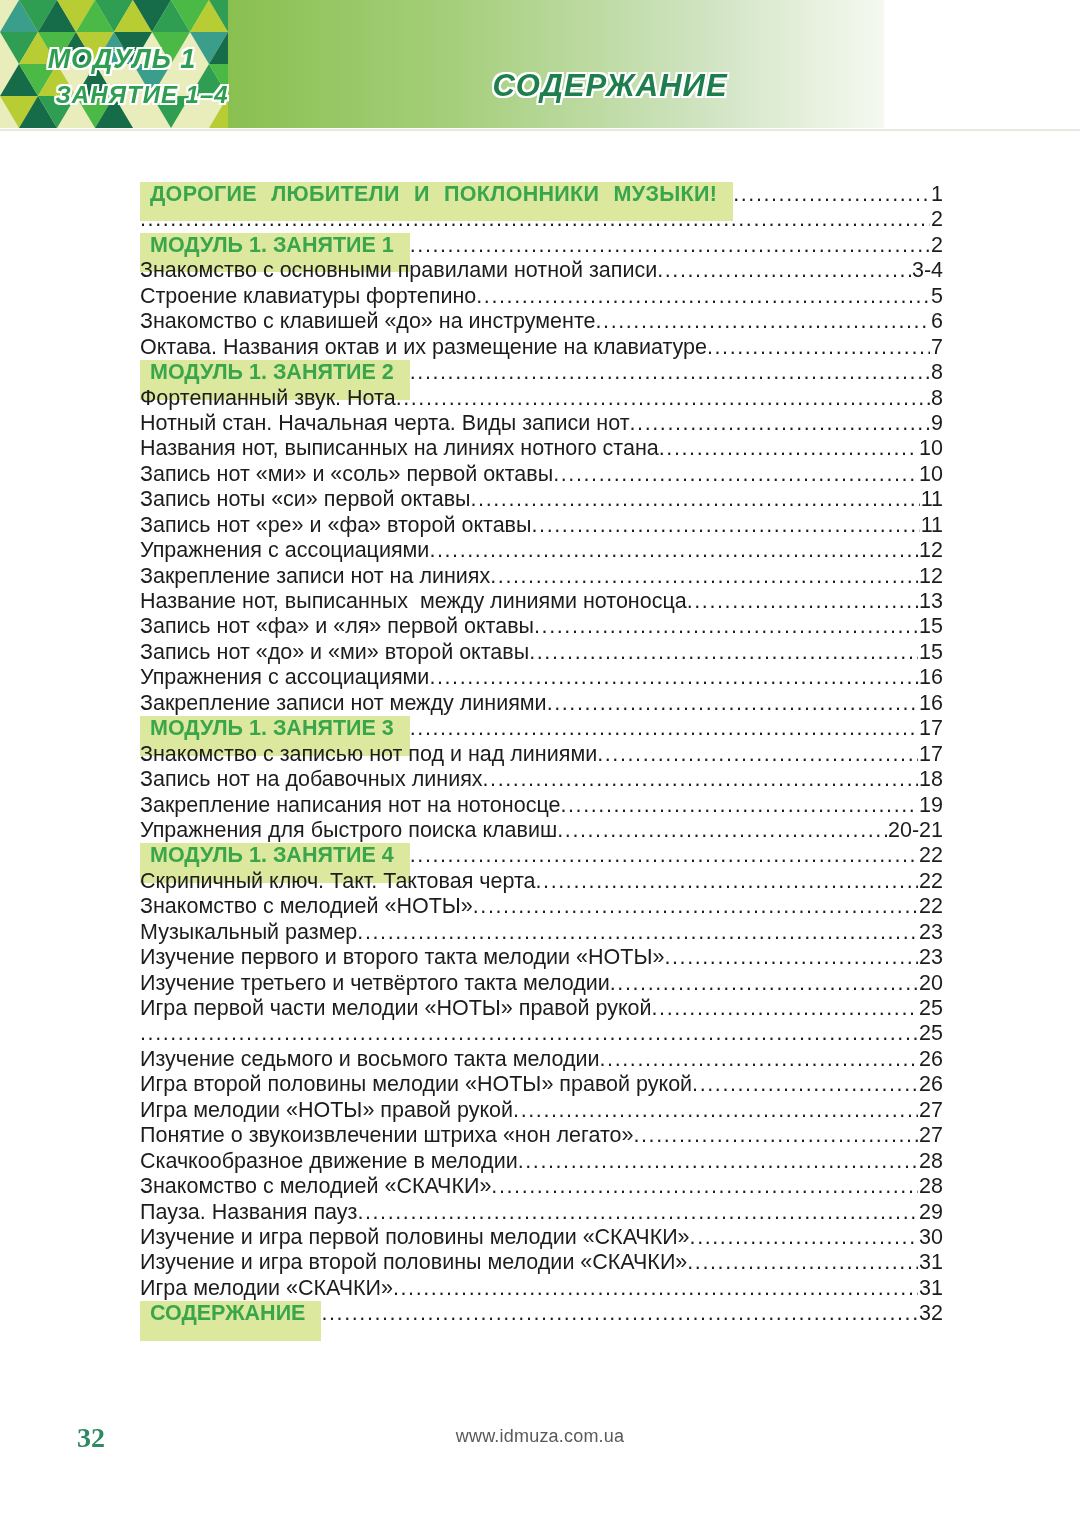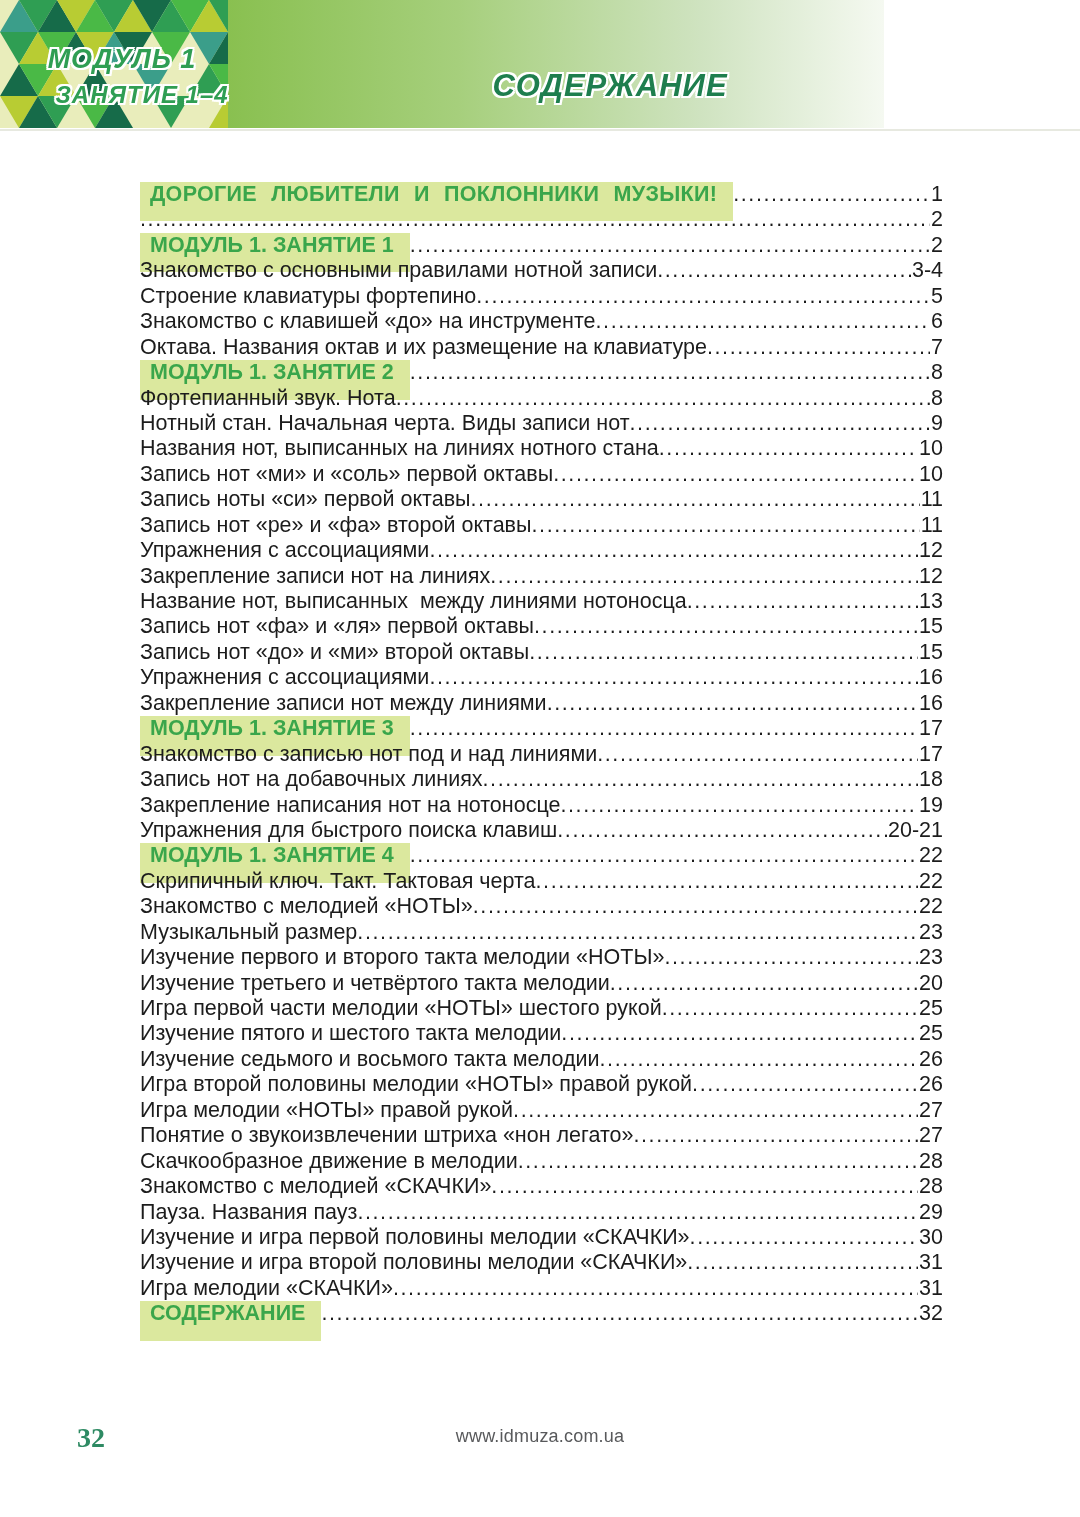--- a/index.html
+++ b/index.html
@@ -307,26 +307,25 @@
       <span class="label">Изучение первого и второго такта мелодии «НОТЫ»</span>
       <span class="dots">............................................................................................................................................................................................................................................................................................................</span>
       <span class="page">23</span>
     </div>
     <div class="toc-row">
       <span class="label">Изучение третьего и четвёртого такта мелодии</span>
       <span class="dots">............................................................................................................................................................................................................................................................................................................</span>
       <span class="page">20</span>
     </div>
     <div class="toc-row">
-      <span class="label">Игра первой части мелодии «НОТЫ» шестого рукой</span>
+      <span class="label">Игра первой части мелодии «НОТЫ» правой рукой</span>
       <span class="dots">............................................................................................................................................................................................................................................................................................................</span>
       <span class="page">25</span>
     </div>
     <div class="toc-row">
-      <span class="label">Изучение пятого и шестого такта мелодии</span>
       <span class="dots">............................................................................................................................................................................................................................................................................................................</span>
       <span class="page">25</span>
     </div>
     <div class="toc-row">
       <span class="label">Изучение седьмого и восьмого такта мелодии</span>
       <span class="dots">............................................................................................................................................................................................................................................................................................................</span>
       <span class="page">26</span>
     </div>
     <div class="toc-row">
       <span class="label">Игра второй половины мелодии «НОТЫ» правой рукой</span>

